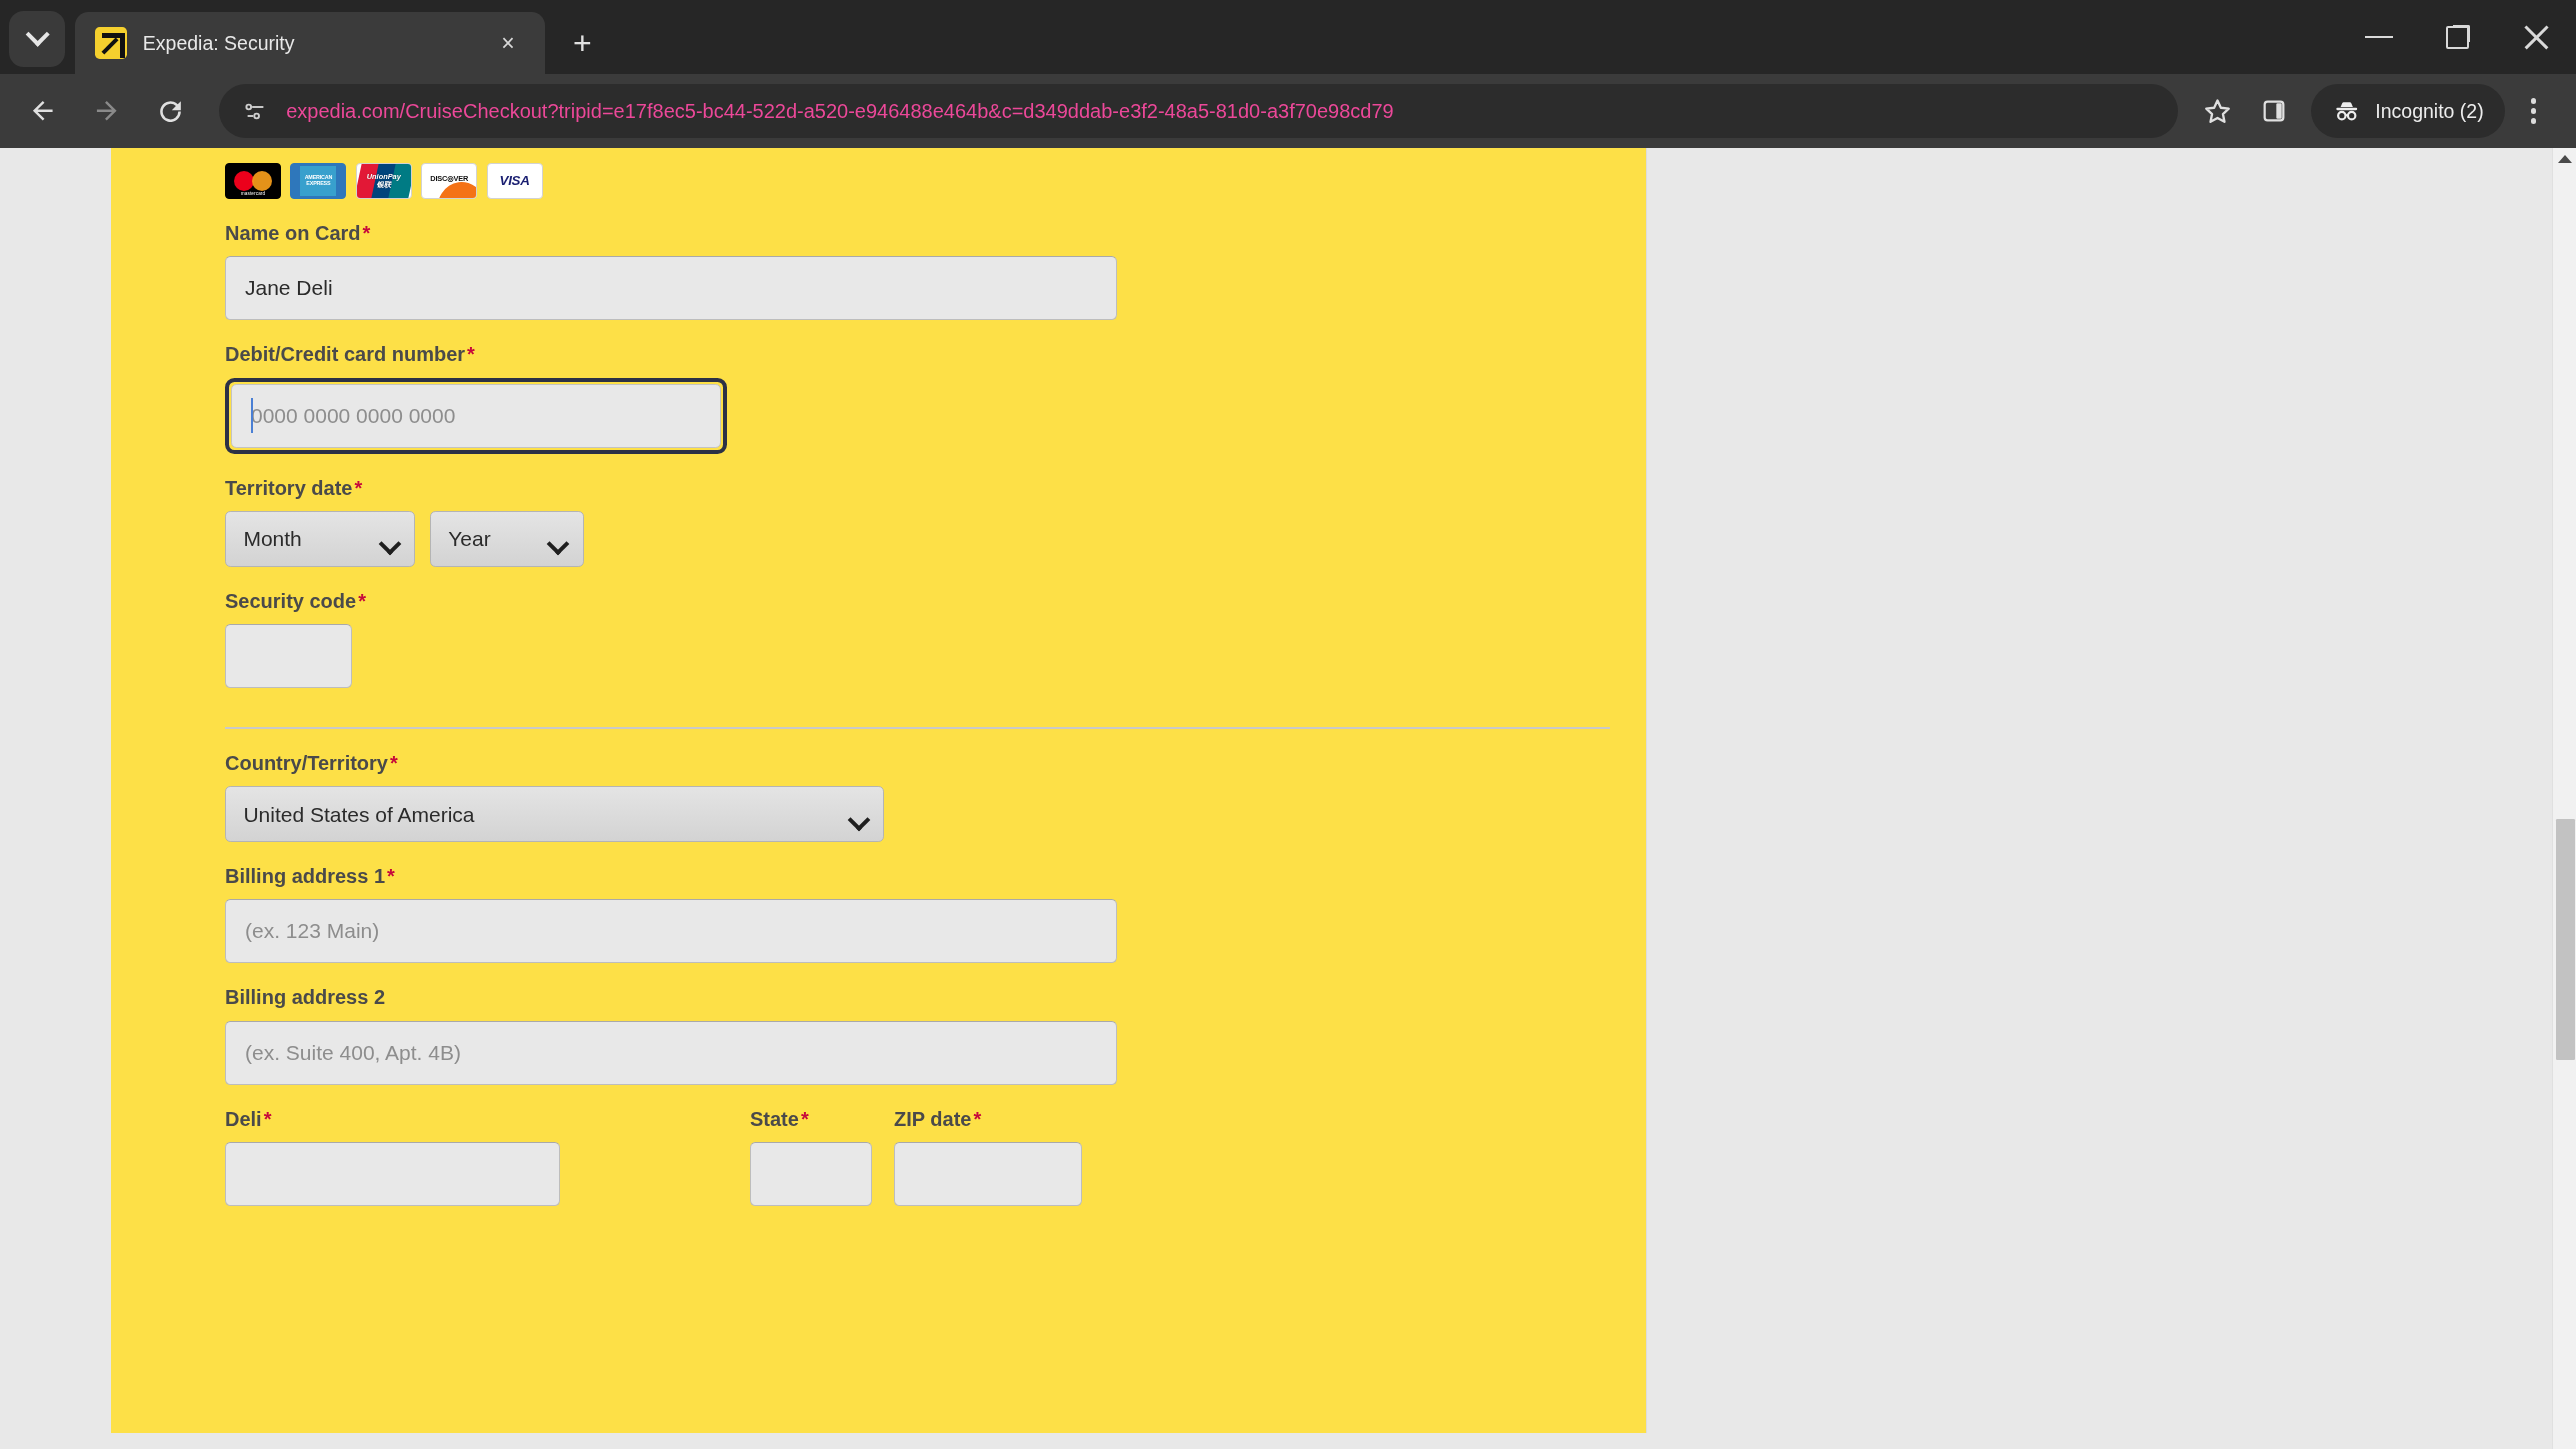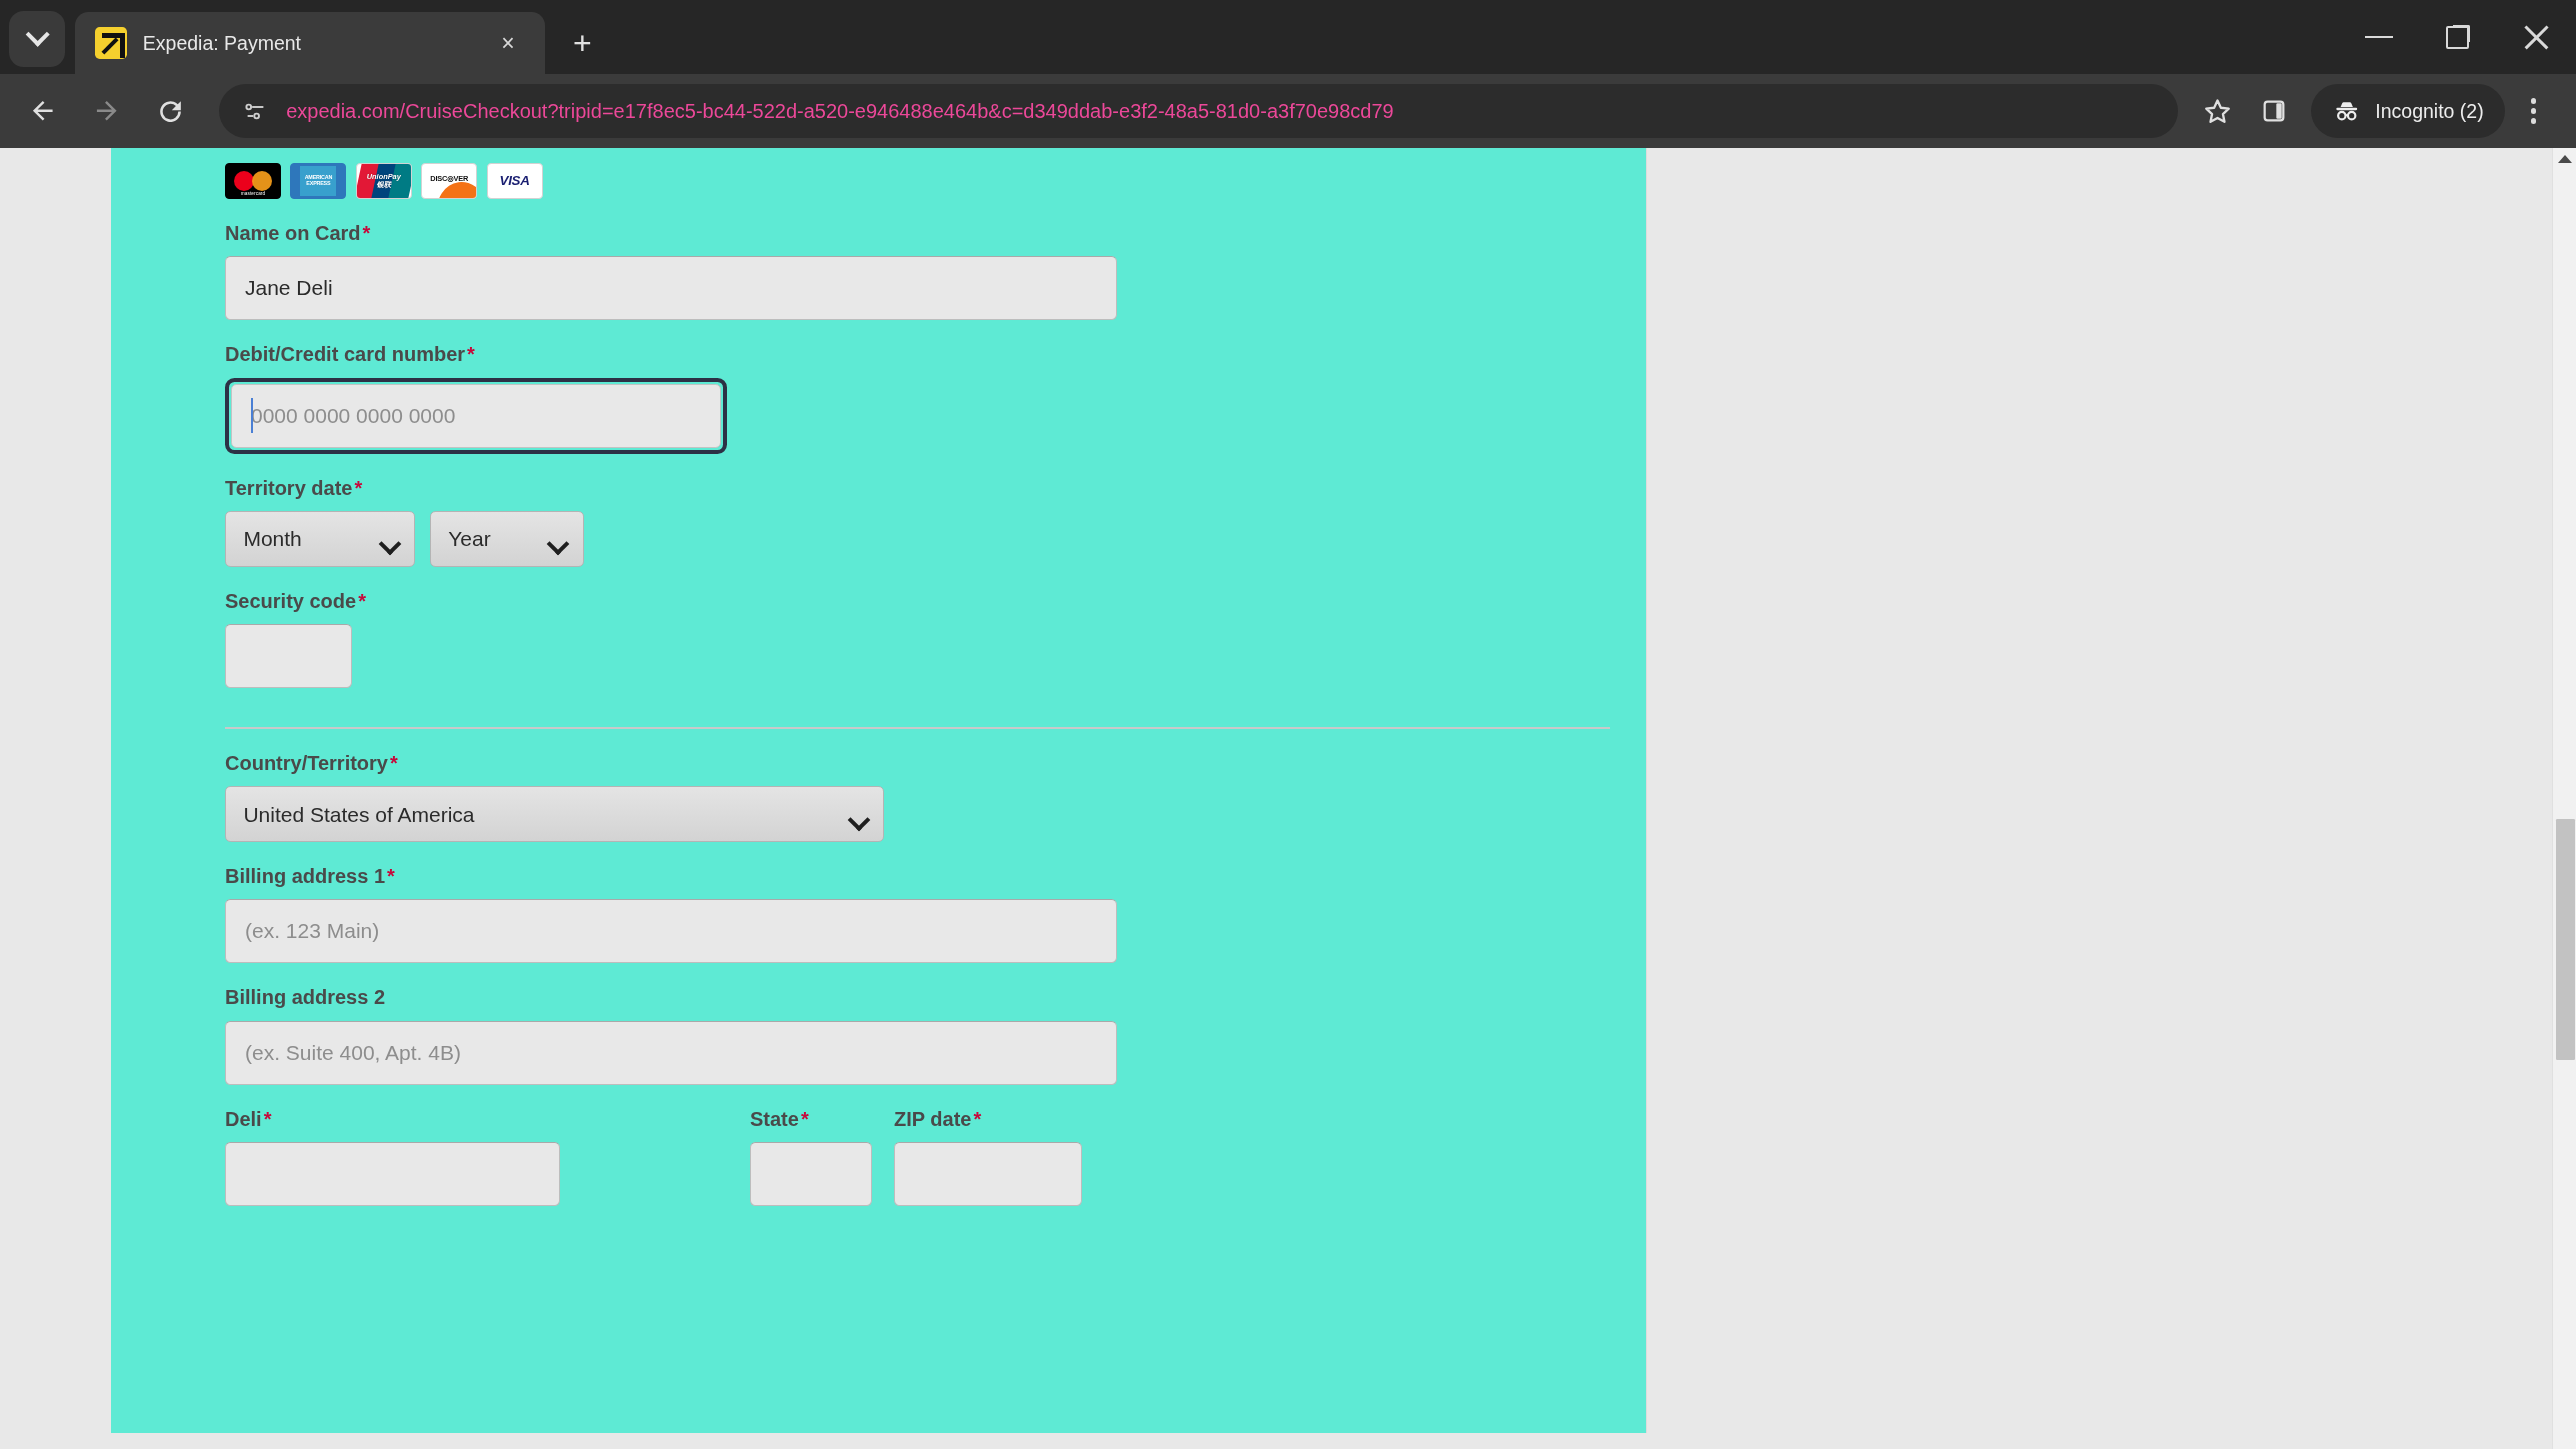--- a/index.html
+++ b/index.html
@@ -189,21 +189,21 @@
     background: #e8e8e8;
     position: relative;
     overflow: hidden;
   }
   .page-panel {
     position: absolute;
     left: 111px;
     top: 0;
     width: 1536px;
     bottom: 16px;
-    background: #5eead4;
+    background: #fde047;
     border-right: 0.7px solid #dcdcdc;
   }
   .content { padding: 0 0 0 114px; }
 
   
   .cardlogos { display: flex; gap: 9.4px; padding-top: 14.8px; }
   .cardlogo {
     width: 56px; height: 36px;
     border: 0.7px solid #d2d2d2;
     border-radius: 4px;
@@ -368,21 +368,21 @@
 
 <div class="browser">
 
   <div class="tabstrip">
     <div class="tab-menu-btn">
       <span class="chevron-dn"></span>
     </div>
 
     <div class="tab">
       <span class="favicon"></span>
-      <span class="tab-title">Expedia: Payment</span>
+      <span class="tab-title">Expedia: Security</span>
       <span class="tab-close">×</span>
     </div>
 
     <div class="newtab">+</div>
 
     <div class="winctl">
       <div class="wbtn">
           <span class="w-min"></span>
         </div>
       <div class="wbtn">

